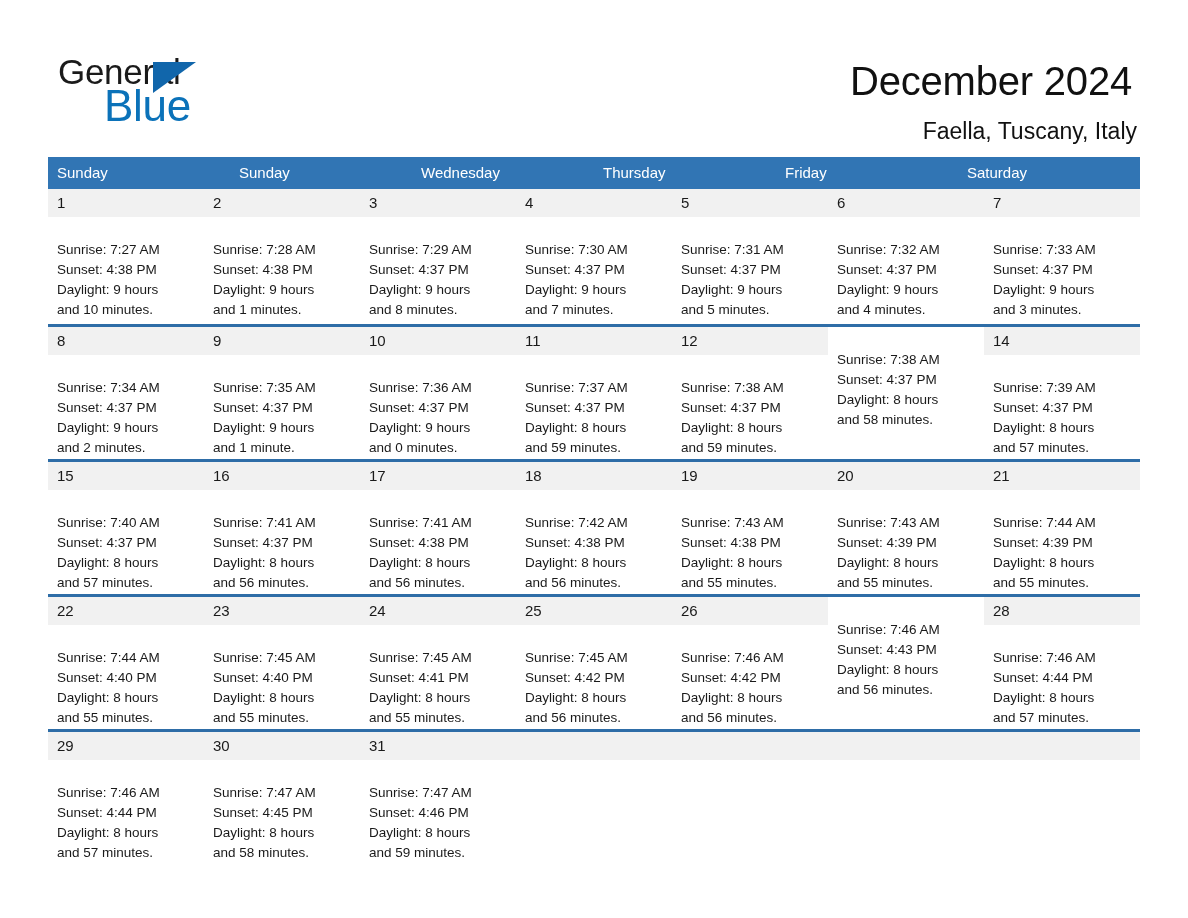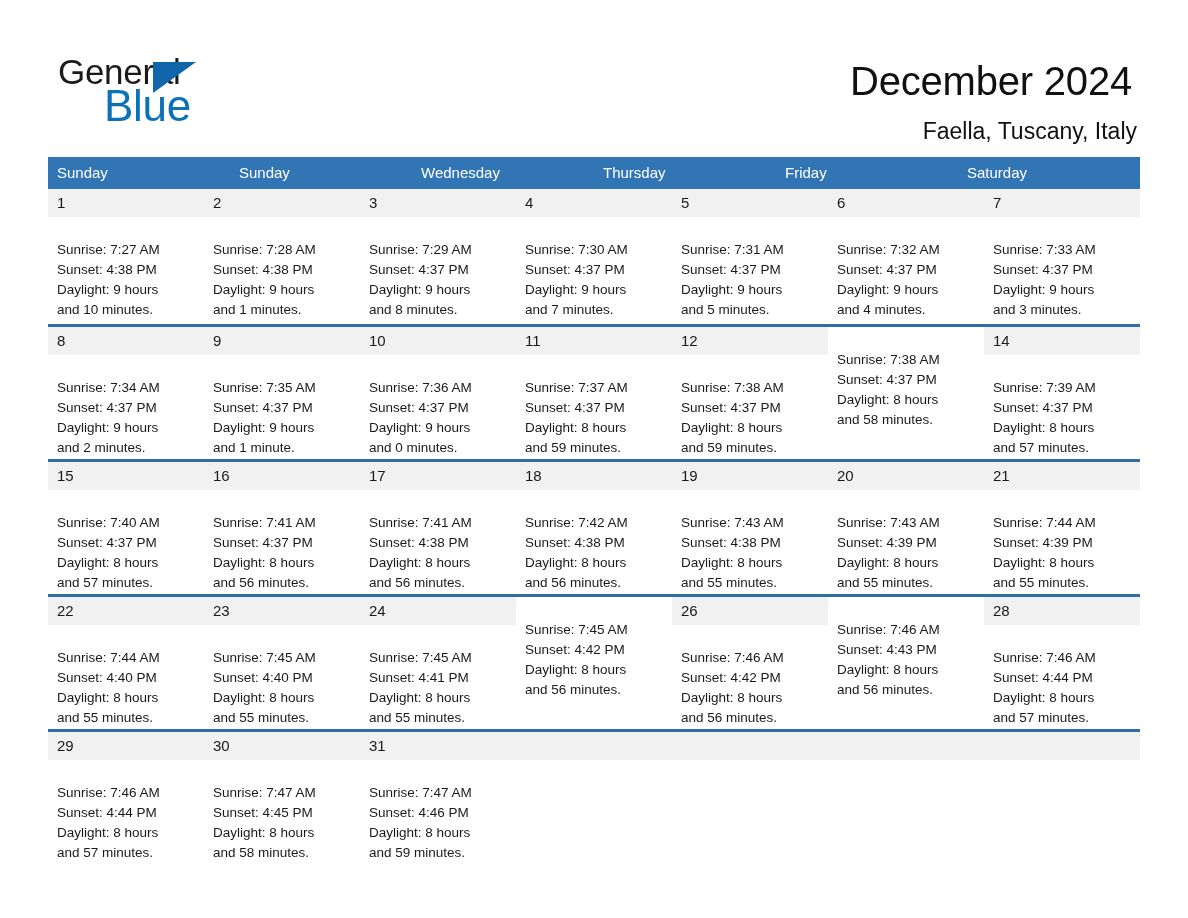--- a/index.html
+++ b/index.html
@@ -392,20 +392,21 @@
           <div class="day-cell">
             <div class="day-number-band">24</div>
             <div class="day-body">
               <div>Sunrise: 7:45 AM</div>
               <div>Sunset: 4:41 PM</div>
               <div>Daylight: 8 hours</div>
               <div>and 55 minutes.</div>
             </div>
           </div>
           <div class="day-cell">
+            <div class="day-number-band">25</div>
             <div class="day-body">
               <div>Sunrise: 7:45 AM</div>
               <div>Sunset: 4:42 PM</div>
               <div>Daylight: 8 hours</div>
               <div>and 56 minutes.</div>
             </div>
           </div>
           <div class="day-cell">
             <div class="day-number-band">26</div>
             <div class="day-body">

